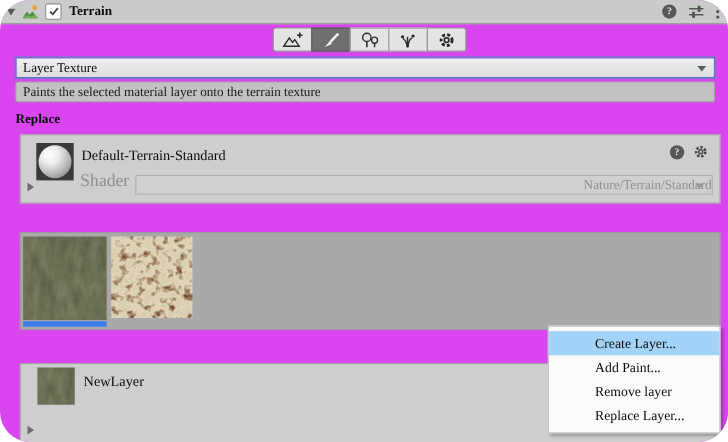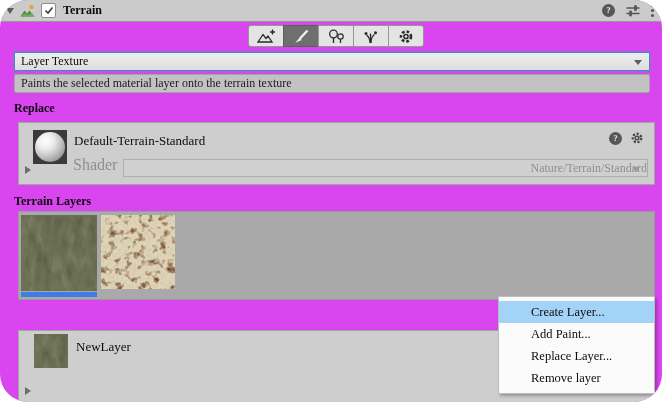--- a/index.html
+++ b/index.html
@@ -62,21 +62,21 @@
   .newlayer-box{top:330px;height:76px;}
   .nl-thumb{position:absolute;left:15px;top:3px;}
   .nl-title{position:absolute;left:57px;top:8px;font-size:13px;color:#0b0b0b;}
   .nl-foldout{position:absolute;left:6px;bottom:10px;}
   
   .context-menu{
     position:absolute;left:498px;top:296px;width:157px;box-sizing:border-box;
     background:#fbfbfb;border:1px solid #bdbdbd;padding:4px 0;
     box-shadow:2px 2px 3px rgba(0,0,0,.28);z-index:10;
   }
-  .menu-item{height:22px;line-height:22px;padding-left:32px;font-size:12.5px;color:#0c0c0c;}
+  .menu-item{height:22px;line-height:22px;padding-left:42px;font-size:12.5px;color:#0c0c0c;}
   .menu-item.highlighted{background:#a3d3f6;}
 </style>
 </head>
 <body>
 
 <svg width="0" height="0" style="position:absolute" aria-hidden="true">
   <defs>
     <filter id="texGrass" x="0%" y="0%" width="100%" height="100%" color-interpolation-filters="sRGB">
       <feTurbulence type="fractalNoise" baseFrequency="0.13 0.05" numOctaves="4" seed="8" stitchTiles="stitch"></feTurbulence>
       <feColorMatrix type="saturate" values="0"></feColorMatrix>
@@ -199,21 +199,20 @@
       </span>
     </div>
     <div class="foldout-right mat-foldout"></div>
     <div class="shader-label">Shader</div>
     <div class="shader-dd">
       <span>Nature/Terrain/Standard</span>
       <div class="dd-arrow"></div>
     </div>
   </div>
 
-  <div class="section-label" style="top:194px;">Terrain Layers</div>
 
   <div class="layers-area">
     <div class="thumb" style="left:2px;">
       <svg width="76" height="76">
           <rect width="76" height="76" fill="#6b705b" filter="url(#texGrass)"></rect>
         </svg>
       <div class="sel-bar"></div>
     </div>
     <div class="thumb" style="left:82px;">
       <svg width="74" height="74">
@@ -228,17 +227,17 @@
           <rect width="34" height="34" fill="#6b705b" filter="url(#texGrass)"></rect>
         </svg>
     </div>
     <div class="nl-title">NewLayer</div>
     <div class="foldout-right nl-foldout"></div>
   </div>
 
   <div class="context-menu">
     <div class="menu-item highlighted">Create Layer...</div>
     <div class="menu-item">Add Paint...</div>
+    <div class="menu-item">Remove layer</div>
     <div class="menu-item">Replace Layer...</div>
-    <div class="menu-item">Remove layer</div>
   </div>
 
 </div>
 
 </body></html>

